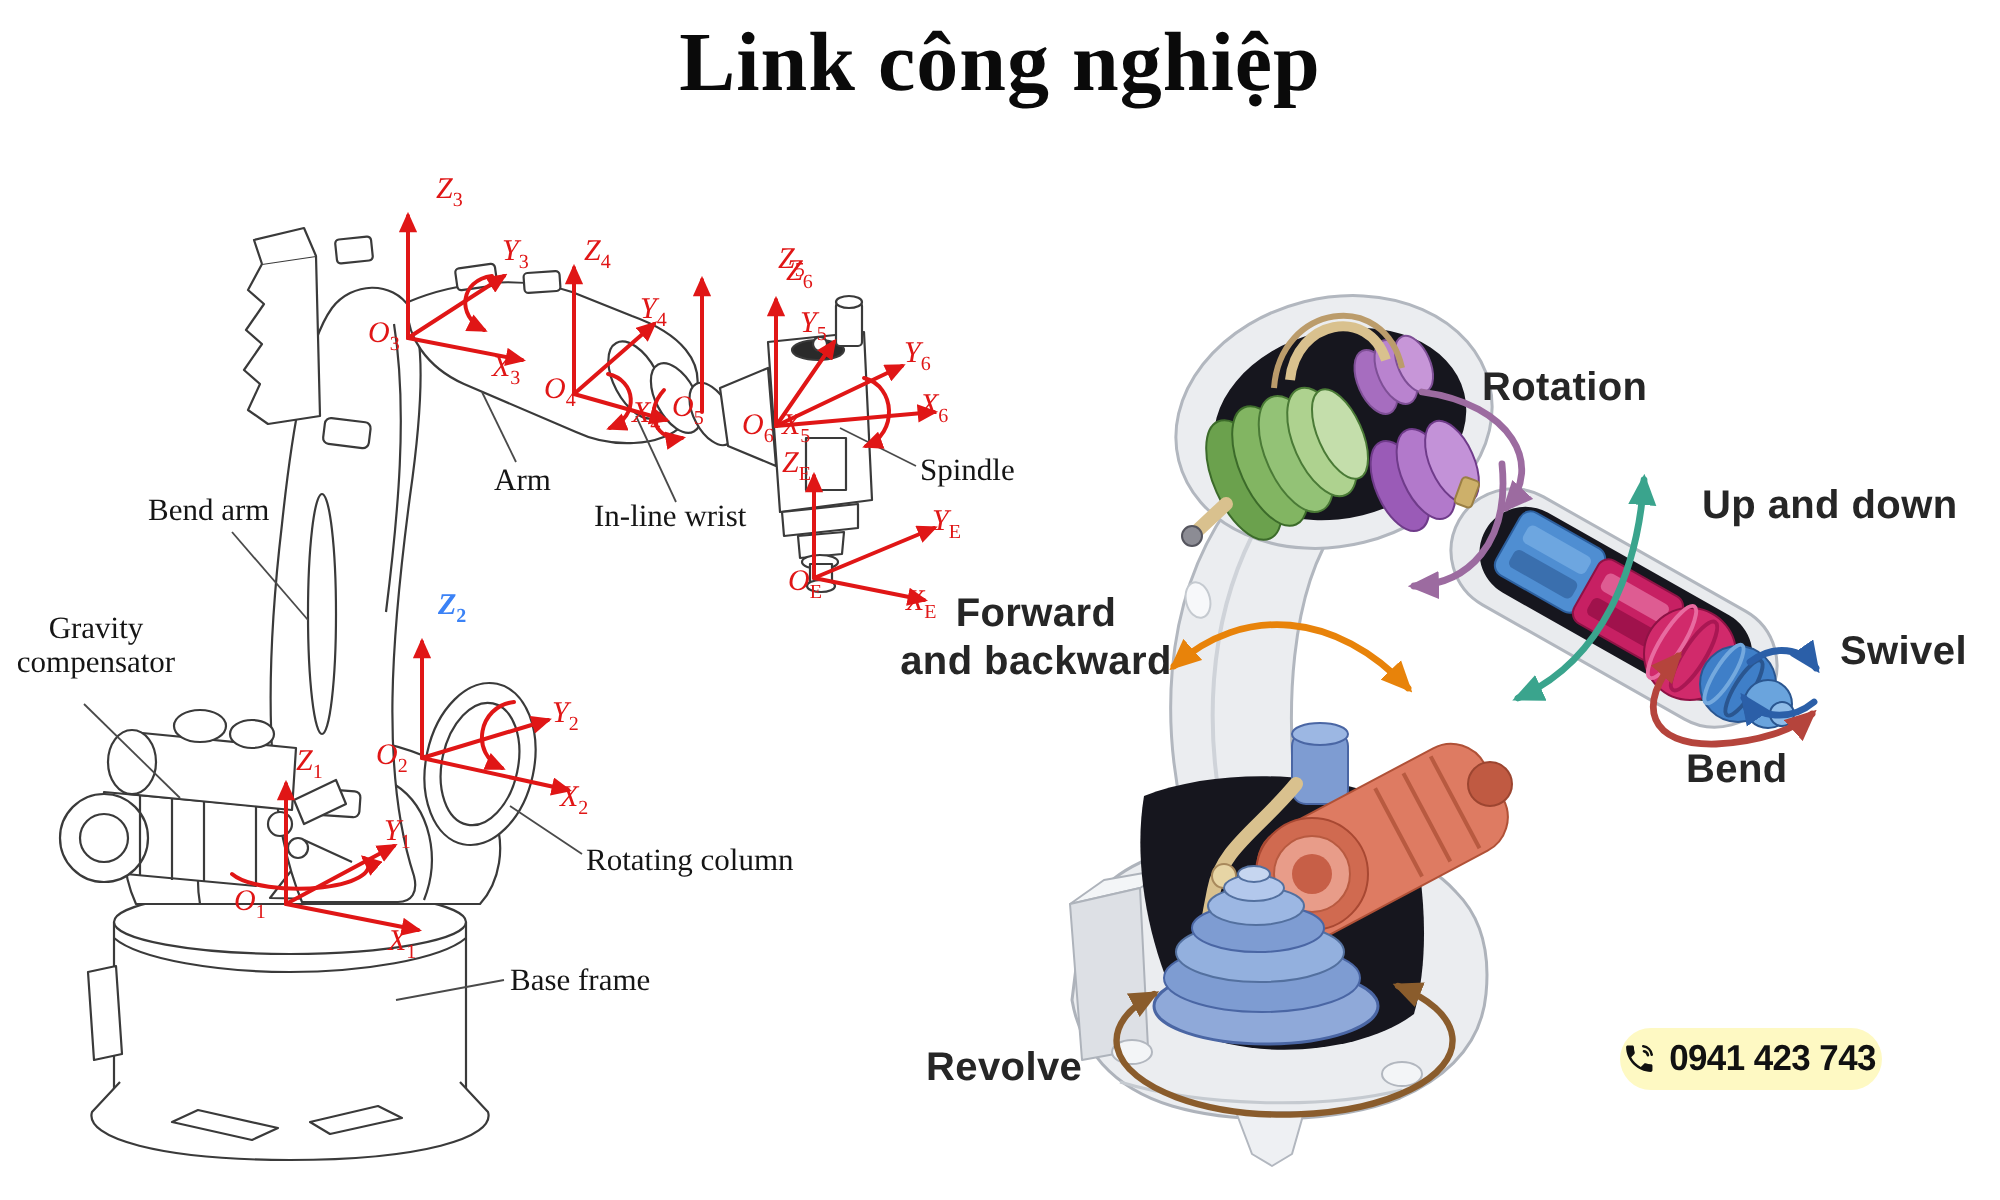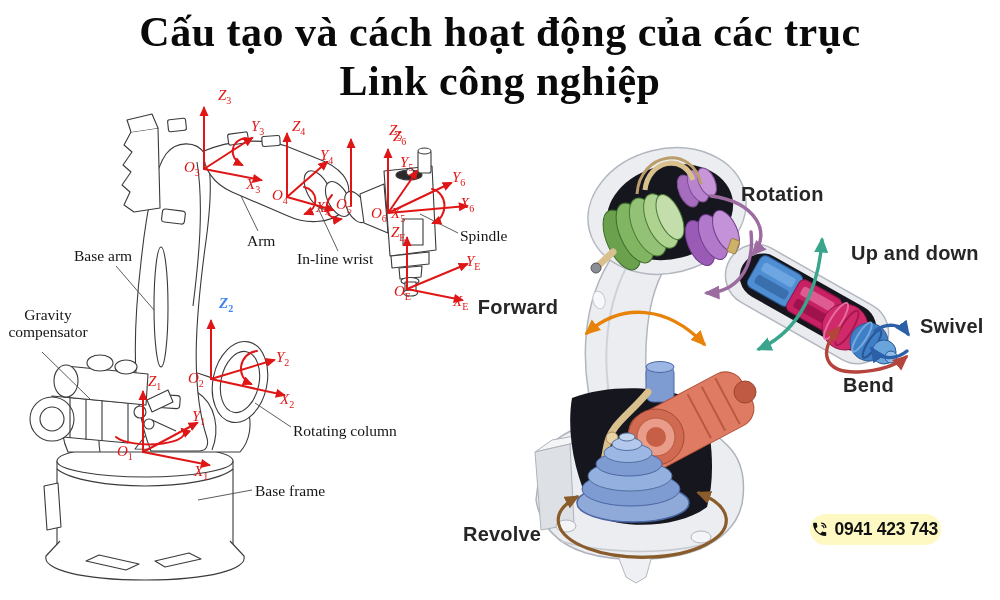--- a/index.html
+++ b/index.html
@@ -266,26 +266,25 @@
     <path d="M759,349 C802,330 819,284 822,240" marker-start="url(#m-ud)" marker-end="url(#m-ud)" stroke="#3aa48d"></path>
     <path d="M587,333 C622,302 668,306 704,344" marker-start="url(#m-fb)" marker-end="url(#m-fb)" stroke="#e8830a"></path>
     <path d="M839,328 C817,353 825,373 858,372 C879,371 897,365 906,357" marker-start="url(#m-bd)" marker-end="url(#m-bd)" stroke="#b5443c"></path>
     <path d="M875,331 C887,322 901,324 908,334" marker-end="url(#m-sw)" stroke="#2b5fa8"></path>
     <path d="M907,351 C895,361 879,359 872,349" marker-end="url(#m-sw)" stroke="#2b5fa8"></path>
     <path d="M577,497 A84,37 0 1 0 699,493" stroke-width="3.2" marker-start="url(#m-rv)" marker-end="url(#m-rv)" stroke="#8a5c2c"></path>
   </g>
 </svg>
 
 <div class="title">
-  <div>Cấu tạo và cách hoạt động của các trục</div>
   <div>Link công nghiệp</div>
 </div>
 
 <div id="labels-layer">
-    <div class="part-label" style="left: 74px; top: 247px;">Base arm</div>
+    <div class="part-label" style="left: 74px; top: 247px;">Bend arm</div>
     <div class="part-label" style="left: 0px; top: 306px; width: 96px; white-space: normal; text-align: center;">Gravity compensator</div>
     <div class="part-label" style="left: 247px; top: 232px;">Arm</div>
     <div class="part-label" style="left: 297px; top: 250px;">In-line wrist</div>
     <div class="part-label" style="left: 460px; top: 227px;">Spindle</div>
     <div class="part-label" style="left: 293px; top: 422px;">Rotating column</div>
     <div class="part-label" style="left: 255px; top: 482px;">Base frame</div>
     <div class="axis-label" style="left: 218px; top: 88px; color: rgb(224, 22, 22);"><i>Z</i><sub>3</sub></div>
     <div class="axis-label" style="left: 251px; top: 119px; color: rgb(224, 22, 22);"><i>Y</i><sub>3</sub></div>
     <div class="axis-label" style="left: 184px; top: 160px; color: rgb(224, 22, 22);"><i>O</i><sub>3</sub></div>
     <div class="axis-label" style="left: 246px; top: 177px; color: rgb(224, 22, 22);"><i>X</i><sub>3</sub></div>
@@ -312,20 +311,21 @@
     <div class="axis-label" style="left: 148px; top: 374px; color: rgb(224, 22, 22);"><i>Z</i><sub>1</sub></div>
     <div class="axis-label" style="left: 192px; top: 409px; color: rgb(224, 22, 22);"><i>Y</i><sub>1</sub></div>
     <div class="axis-label" style="left: 117px; top: 444px; color: rgb(224, 22, 22);"><i>O</i><sub>1</sub></div>
     <div class="axis-label" style="left: 194px; top: 464px; color: rgb(224, 22, 22);"><i>X</i><sub>1</sub></div>
     <div class="motion-label" style="left: 741px; top: 182px;">Rotation</div>
     <div class="motion-label" style="left: 851px; top: 241px;">Up and down</div>
     <div class="motion-label" style="left: 920px; top: 314px;">Swivel</div>
     <div class="motion-label" style="left: 843px; top: 373px;">Bend</div>
     <div class="motion-label" style="left: 448px; top: 295px; width: 140px; text-align: center;">
       <div>Forward</div>
+      <div>and backward</div>
     </div>
     <div class="motion-label" style="left: 463px; top: 522px;">Revolve</div>
   </div>
 
 <div class="badge" style="background: #fef9c3;">
   <span class="badge-icon">
     <svg width="17" height="17" viewBox="0 0 24 24">
       <path d="M6.5 10.8c1.5 2.9 3.9 5.3 6.8 6.8l2.3-2.3c.3-.3.7-.4 1.1-.25 1.2.4 2.4.6 3.7.6.6 0 1.1.5 1.1 1.1V20c0 .6-.5 1.1-1.1 1.1C10.9 21.1 2.9 13.1 2.9 3.6c0-.6.5-1.1 1.1-1.1h3.3c.6 0 1.1.5 1.1 1.1 0 1.3.2 2.5.6 3.7.1.4 0 .8-.25 1.1L6.5 10.8z" fill="#111"></path>
       <path d="M15 3 a7 7 0 0 1 6 6" stroke="#111" stroke-width="1.8" fill="none" stroke-linecap="round"></path>
       <path d="M15.5 6.5 a3.5 3.5 0 0 1 2.8 2.8" stroke="#111" stroke-width="1.8" fill="none" stroke-linecap="round"></path>

